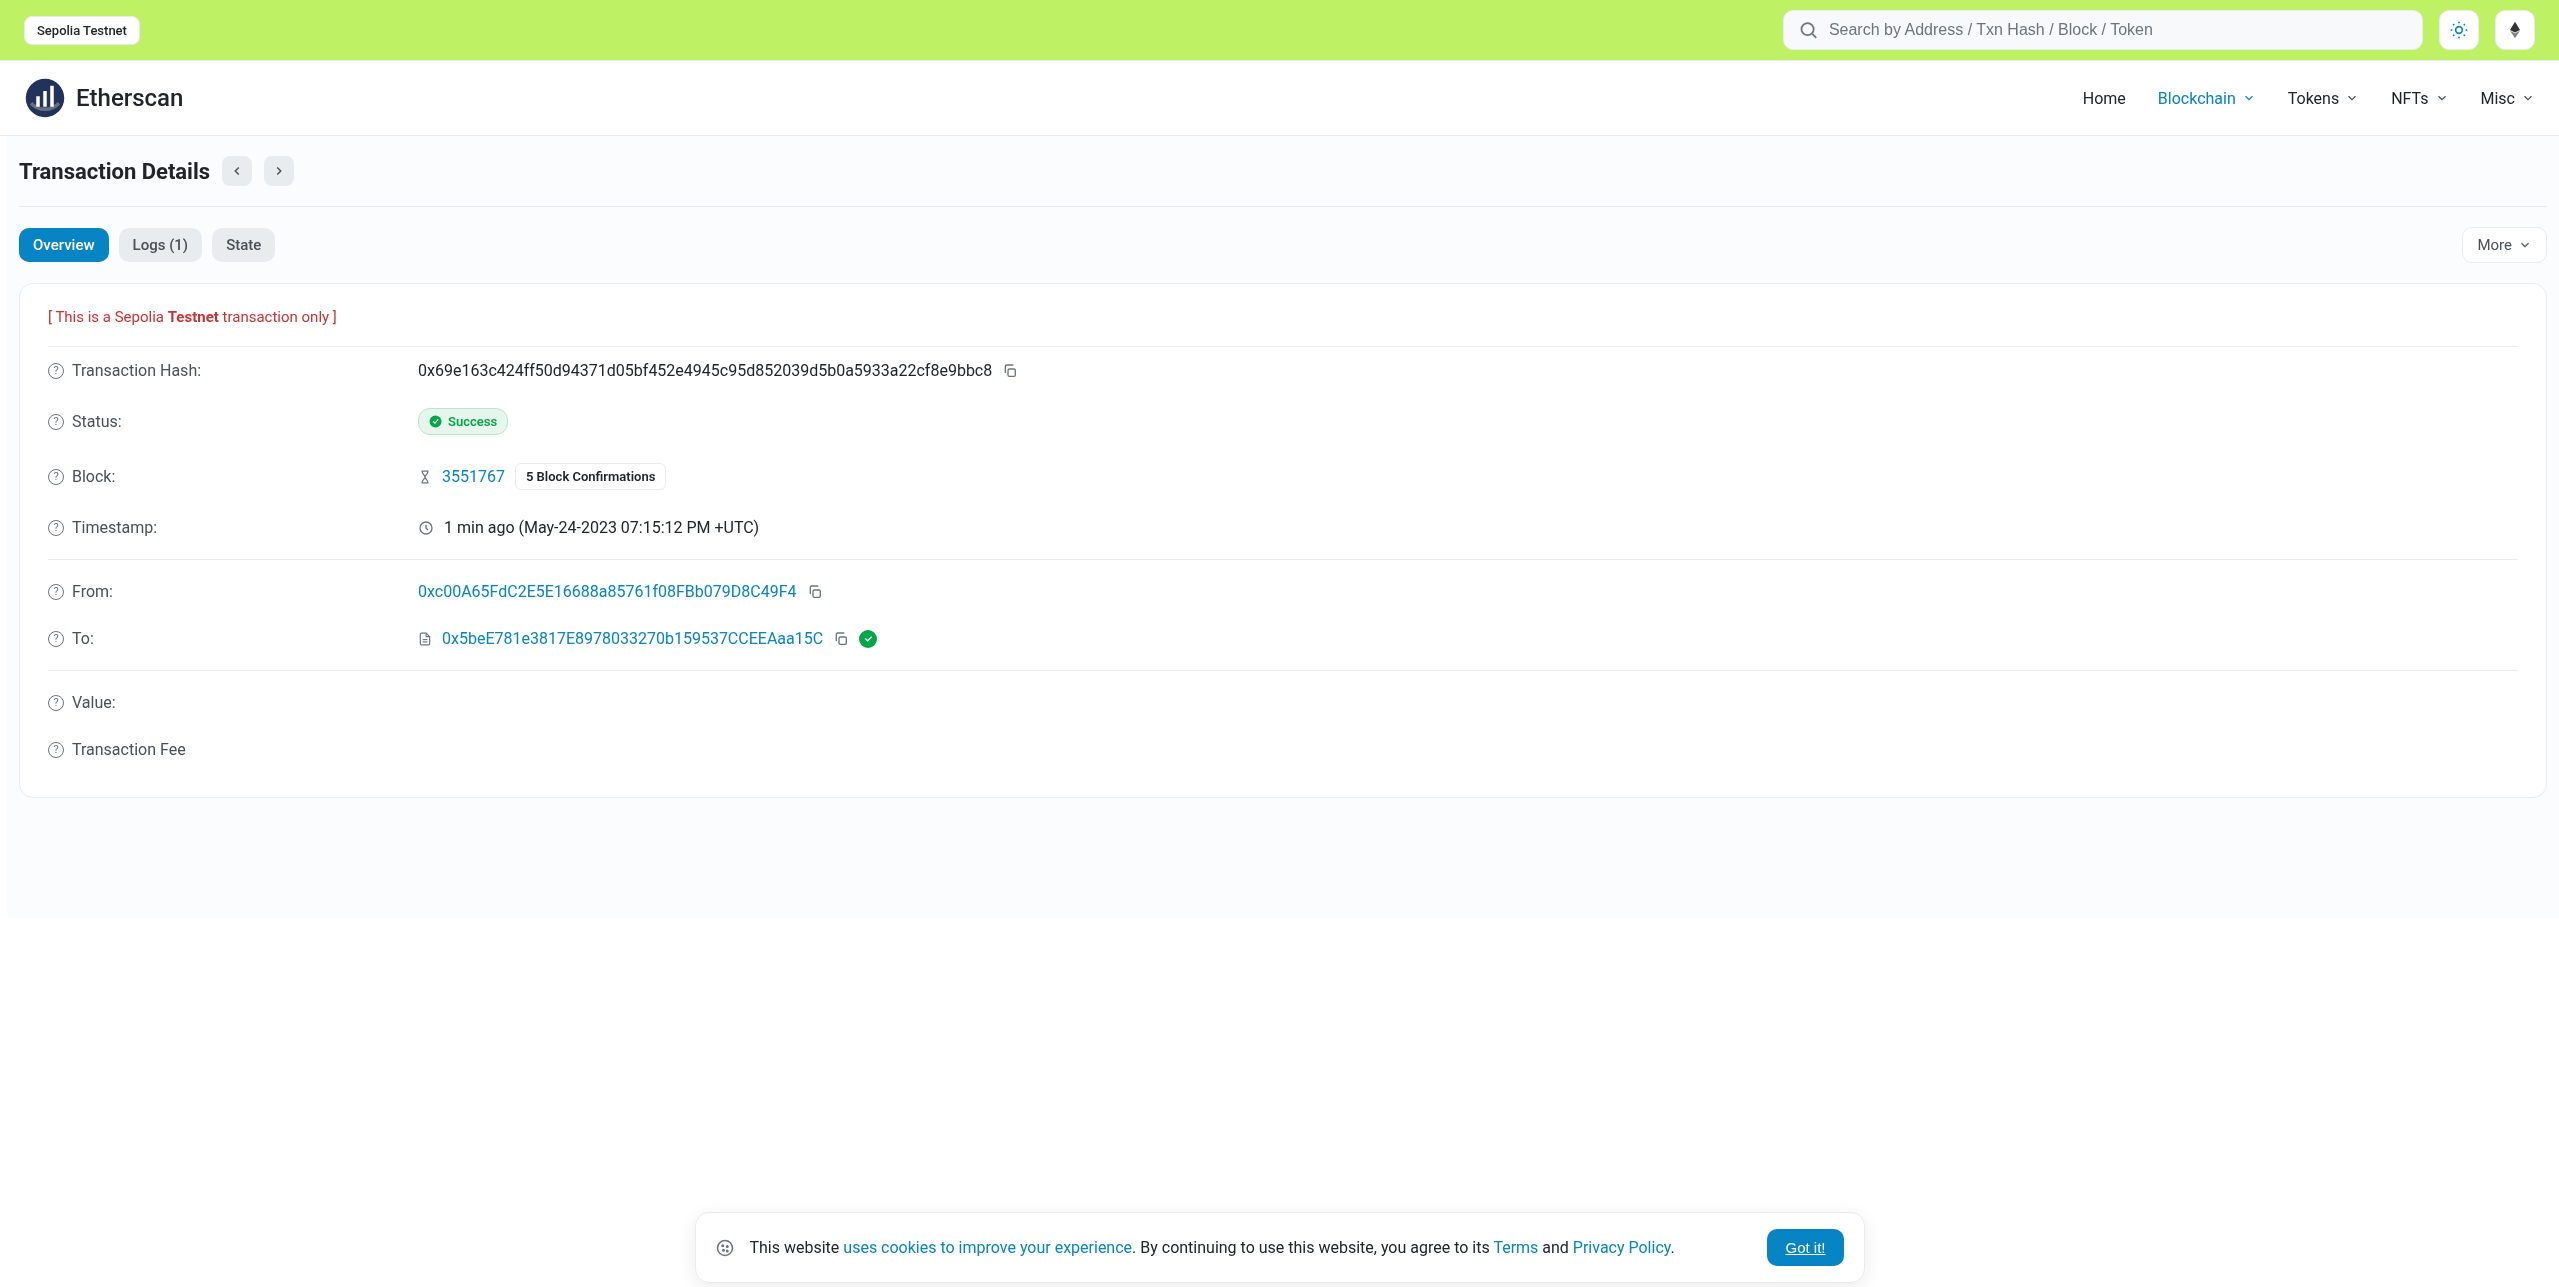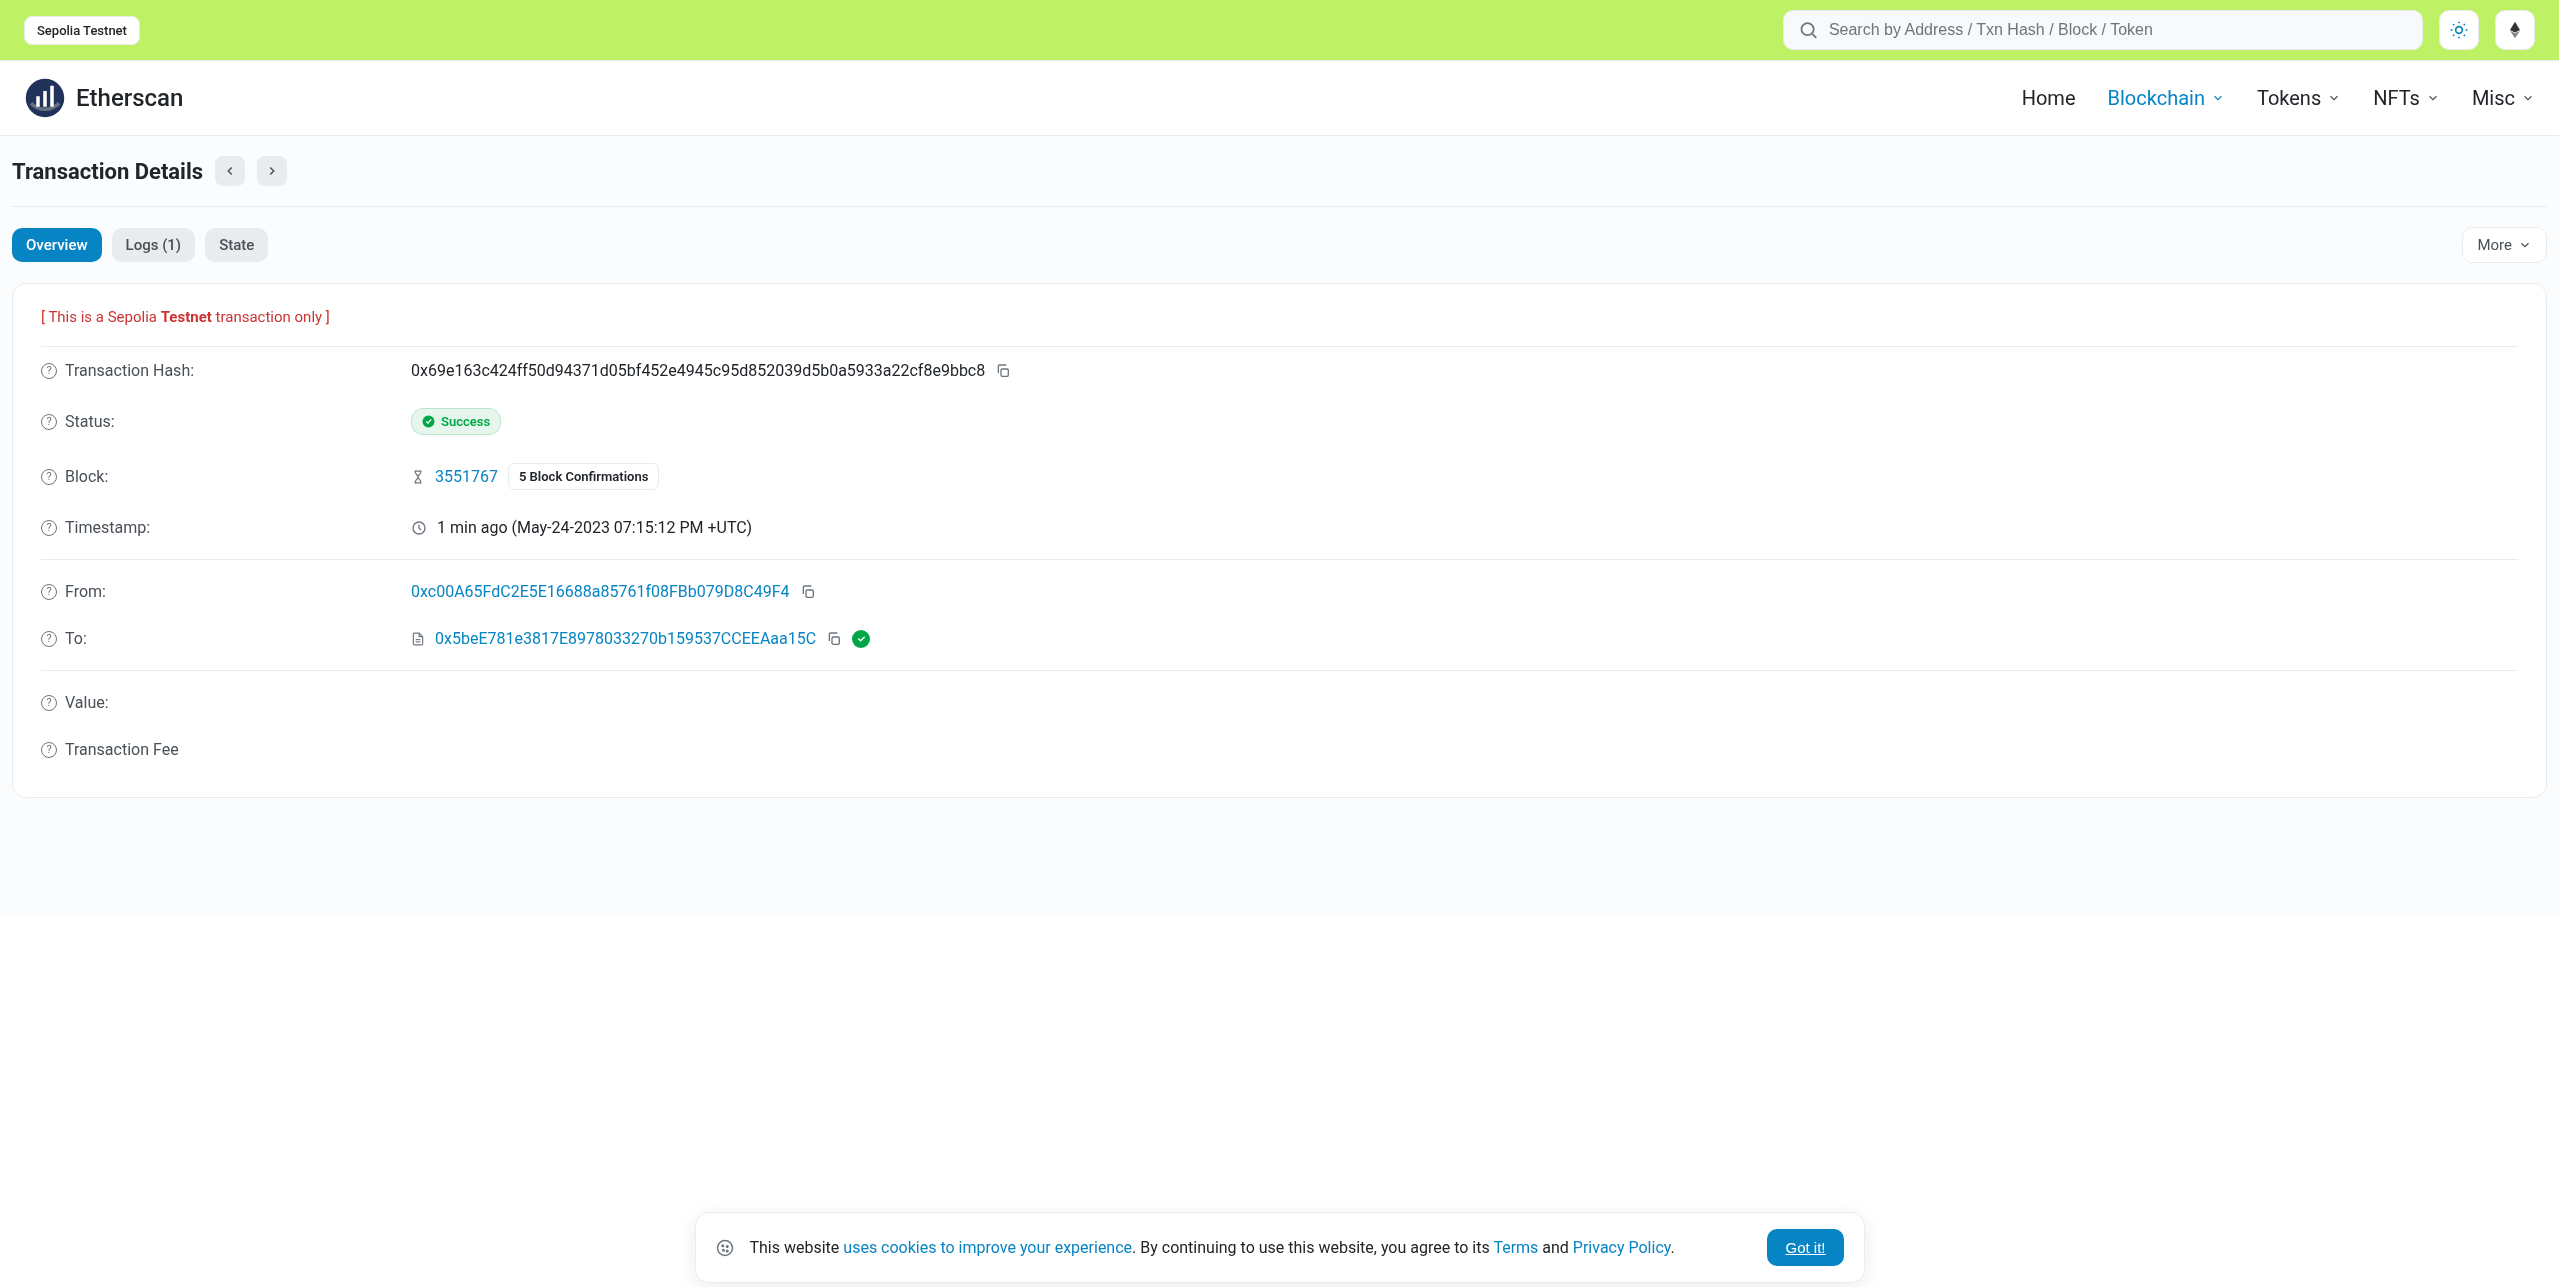--- a/index.html
+++ b/index.html
@@ -67,30 +67,31 @@
       background: #fff;
     }
     .logo-area { display: flex; align-items: center; gap: 10px; }
     .logo-text { font-size: 24px; font-weight: 500; color: #212529; }
     .main-nav-spacer { flex: 1; }
     .nav-links { display: flex; gap: 32px; align-items: center; }
     .nav-link {
       display: flex;
       align-items: center;
       gap: 6px;
-      font-size: 20px;
+      font-size: 16px;
       color: #212529;
       cursor: pointer;
     }
     .nav-link.active { color: #0784c3; }
     .nav-link.active .chevron { stroke: #0784c3; }
     .chevron { width: 14px; height: 14px; stroke: #495057; fill: none; stroke-width: 2; }
     .content {
       padding: 20px 12px 120px;
       background: #fbfcfd;
+      margin-left: 7px;
     }
     .page-header {
       display: flex;
       align-items: center;
       gap: 12px;
       padding-bottom: 20px;
       border-bottom: 1px solid #e9ecef;
       margin-bottom: 20px;
     }
     .page-title { font-size: 22px; font-weight: 700; color: #212529; }

